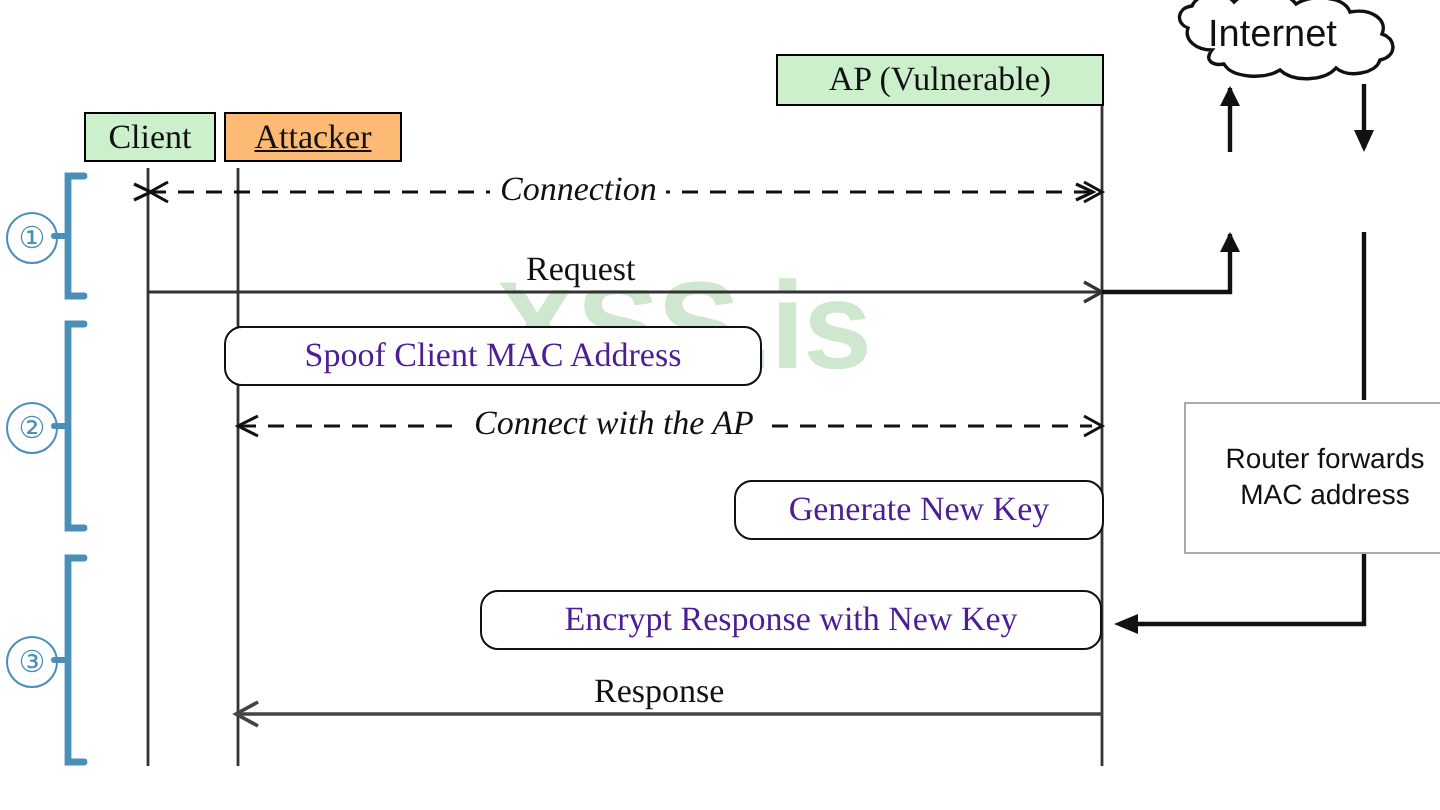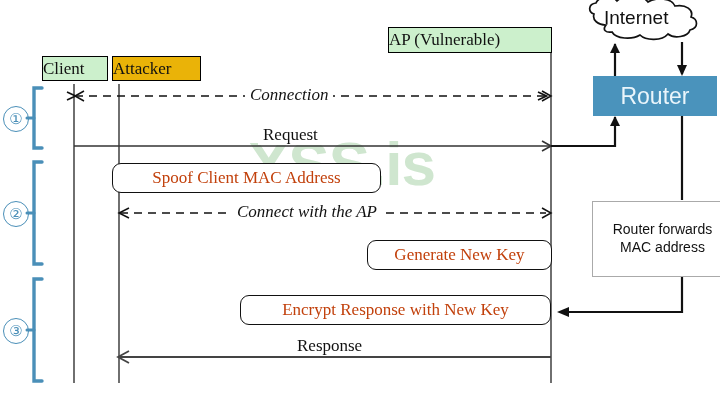--- a/index.html
+++ b/index.html
@@ -2,32 +2,32 @@
 <html><head>
 <meta charset="utf-8">
 <style>
   html,body{margin:0;padding:0;background:#ffffff;}
   body{width:720px;height:405px;overflow:hidden;
        font-family:"Liberation Serif", serif;}
   #stage{position:relative;width:720px;height:405px;background:#fff;}
   svg.layer{position:absolute;left:0;top:0;width:720px;height:405px;}
   
   .pbox{position:absolute;border:1.6px solid #000;box-sizing:border-box;
-        display:flex;align-items:center;justify-content:flex-start;
+        display:flex;align-items:center;justify-content:center;
         font-family:"Liberation Serif", serif;font-size:17px;color:#111;}
   .pbox.green{background:#ccf0cc;}
-  .pbox.pink{background:#eab308;}
+  .pbox.pink{background:#fdba74;text-decoration:underline;}
   
   .router{position:absolute;background:#4a93bc;display:flex;align-items:center;
           justify-content:center;color:#eaf5fb;font-family:"Liberation Sans", sans-serif;
           font-size:23px;}
   
   .abox{position:absolute;border:1.5px solid #111;border-radius:9px;background:#fff;
         box-sizing:border-box;display:flex;align-items:center;justify-content:center;
-        font-family:"Liberation Serif", serif;font-size:17px;color:#c2410c;}
+        font-family:"Liberation Serif", serif;font-size:17px;color:#4c1d95;}
   
   .note{position:absolute;border:1.2px solid #aaa;background:#fff;box-sizing:border-box;
         display:flex;flex-direction:column;align-items:center;justify-content:center;
         font-family:"Liberation Sans", sans-serif;font-size:14px;color:#111;
         line-height:1.28;text-align:center;}
   
   .mlabel{position:absolute;font-family:"Liberation Serif", serif;font-size:17px;
           color:#111;background:#fff;padding:0 5px;}
   .mlabel.it{font-style:italic;}
   
@@ -140,23 +140,20 @@
   <div class="pbox green" style="left:42px;top:56px;width:66px;height:25px;">
     <span>Client</span>
   </div>
   <div class="pbox pink" style="left:112px;top:56px;width:89px;height:25px;">
     <span>Attacker</span>
   </div>
   <div class="pbox green" style="left:388px;top:27px;width:164px;height:26px;">
     <span>AP (Vulnerable)</span>
   </div>
 
-  <div class="router" style="left:593px;top:76px;width:124px;height:40px;">
-    <span>Router</span>
-  </div>
 
   <div class="cloudlabel" style="left:604px;top:7px;">Internet</div>
 
   <div class="stepnum" style="left:3px;top:106px;">①</div>
   <div class="stepnum" style="left:3px;top:201px;">②</div>
   <div class="stepnum" style="left:3px;top:318px;">③</div>
 
   <div class="mlabel it" style="left:245px;top:85px;">Connection</div>
   <div class="mlabel" style="left:258px;top:125px;">Request</div>
   <div class="mlabel it" style="left:232px;top:202px;">Connect with the AP</div>

